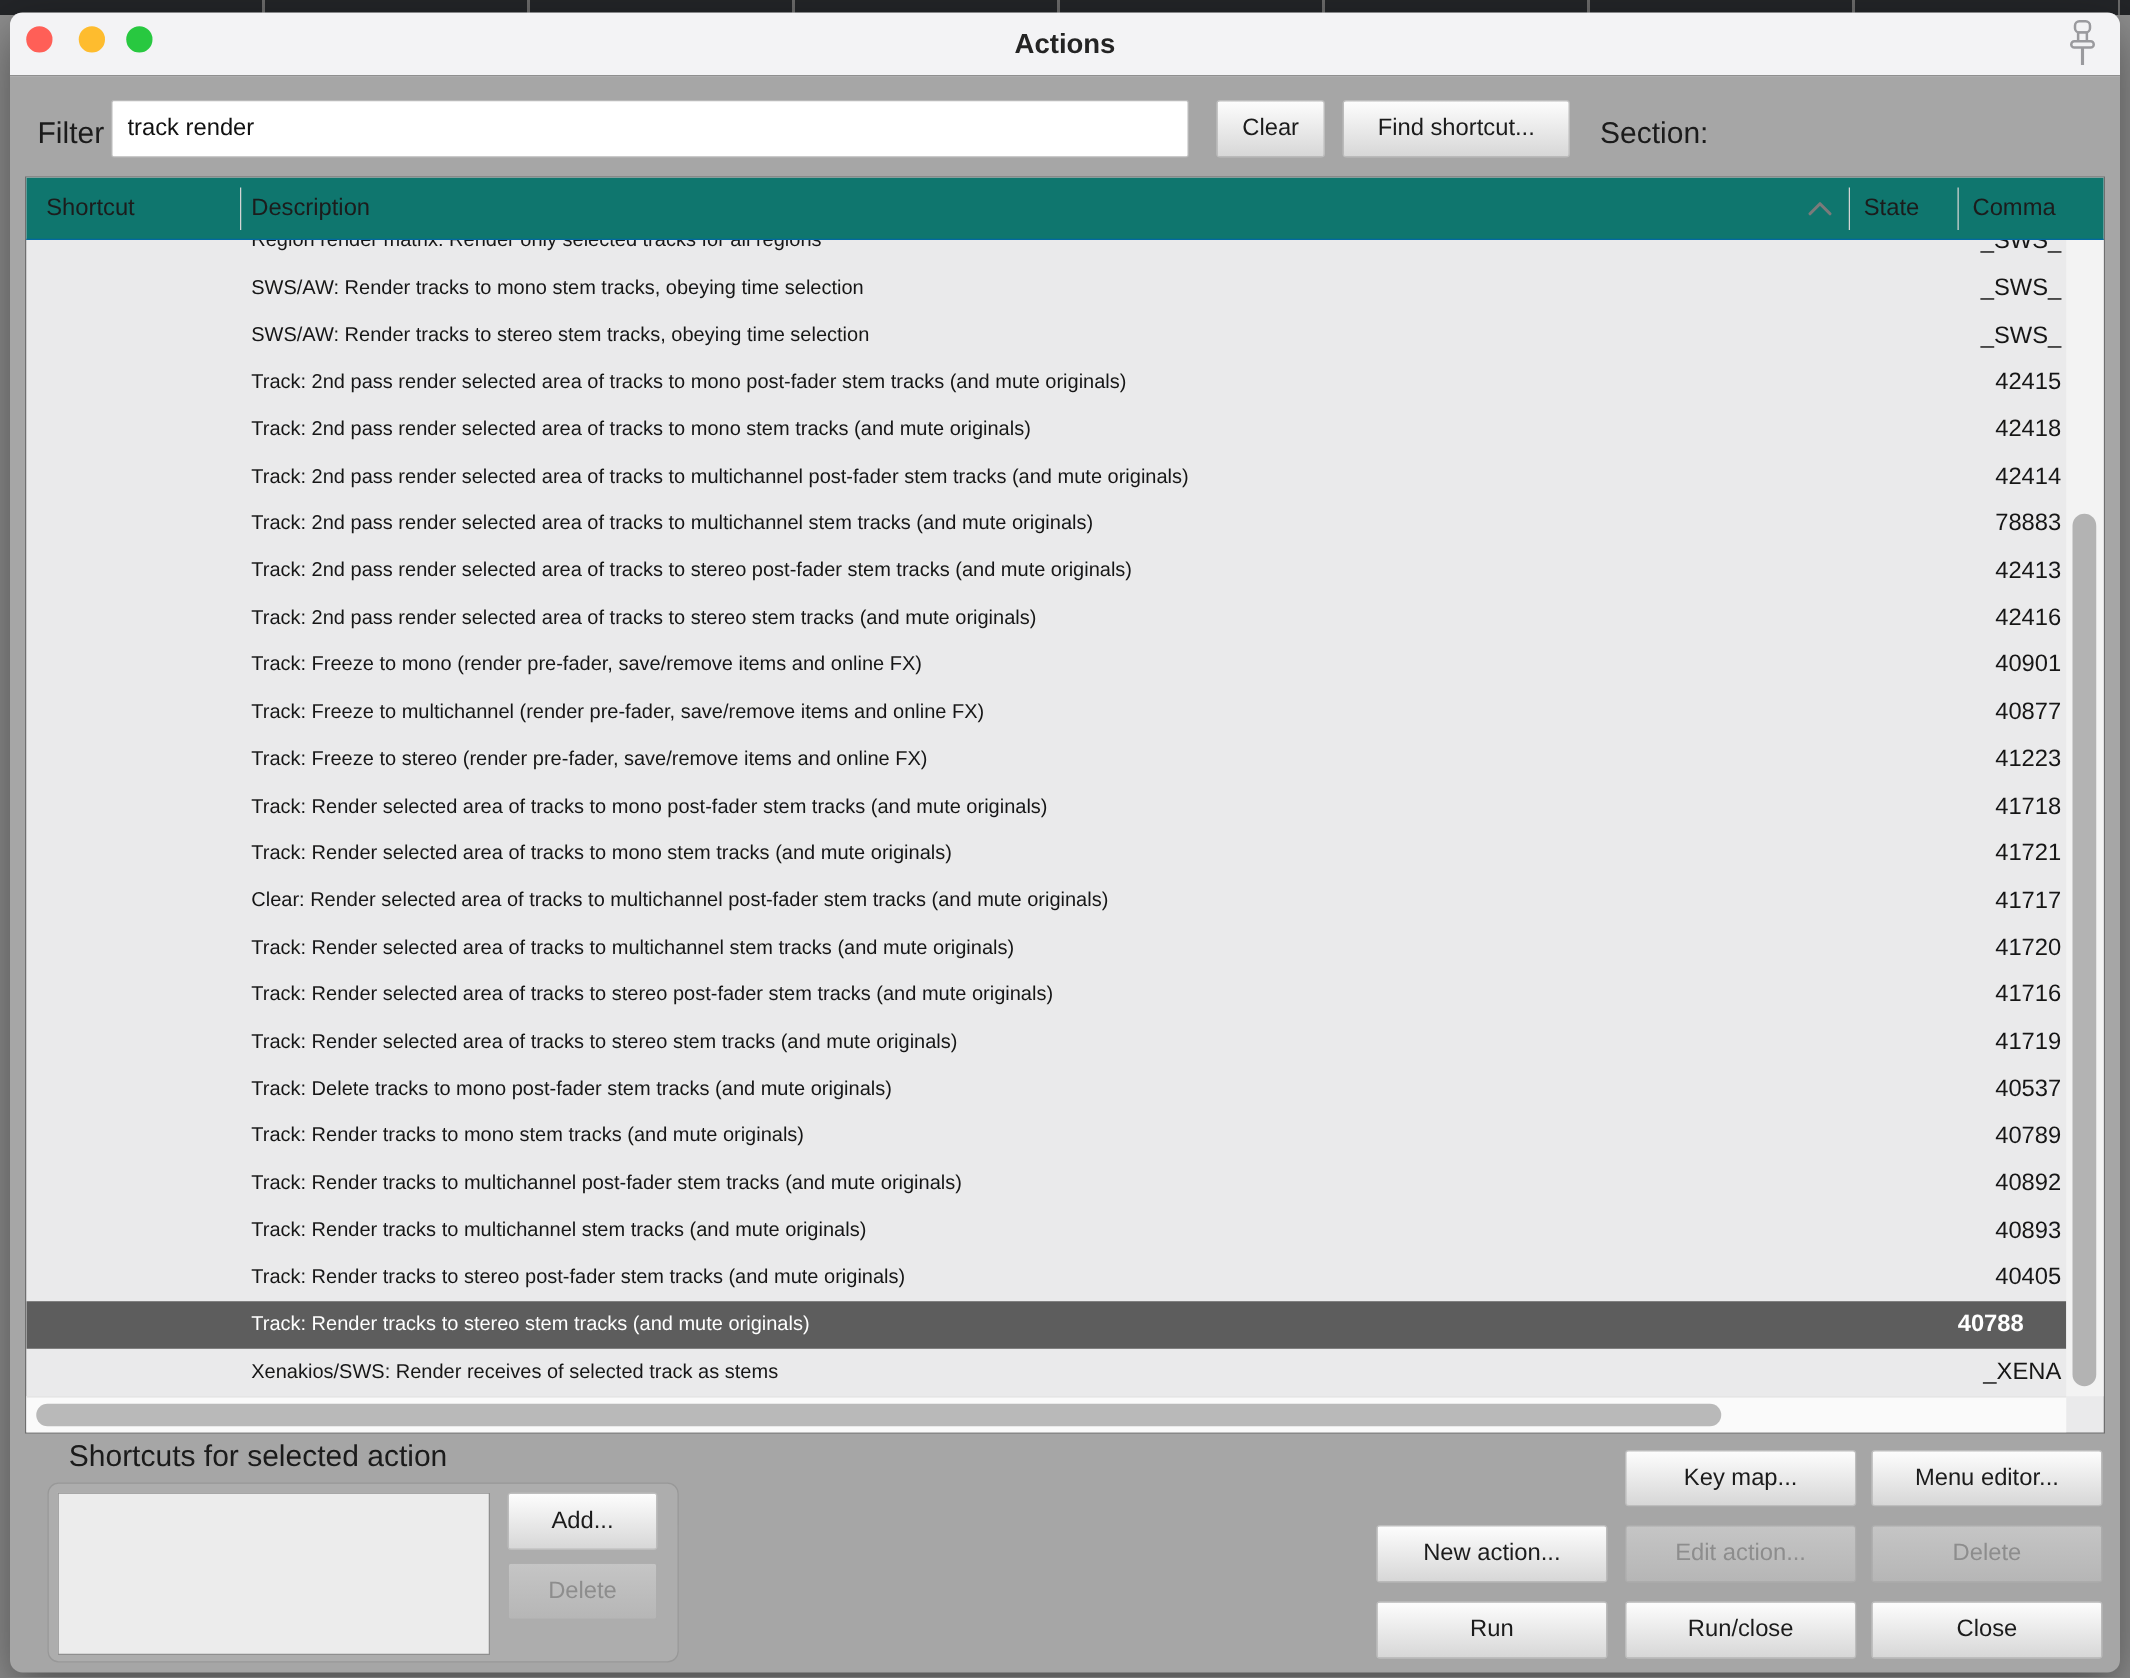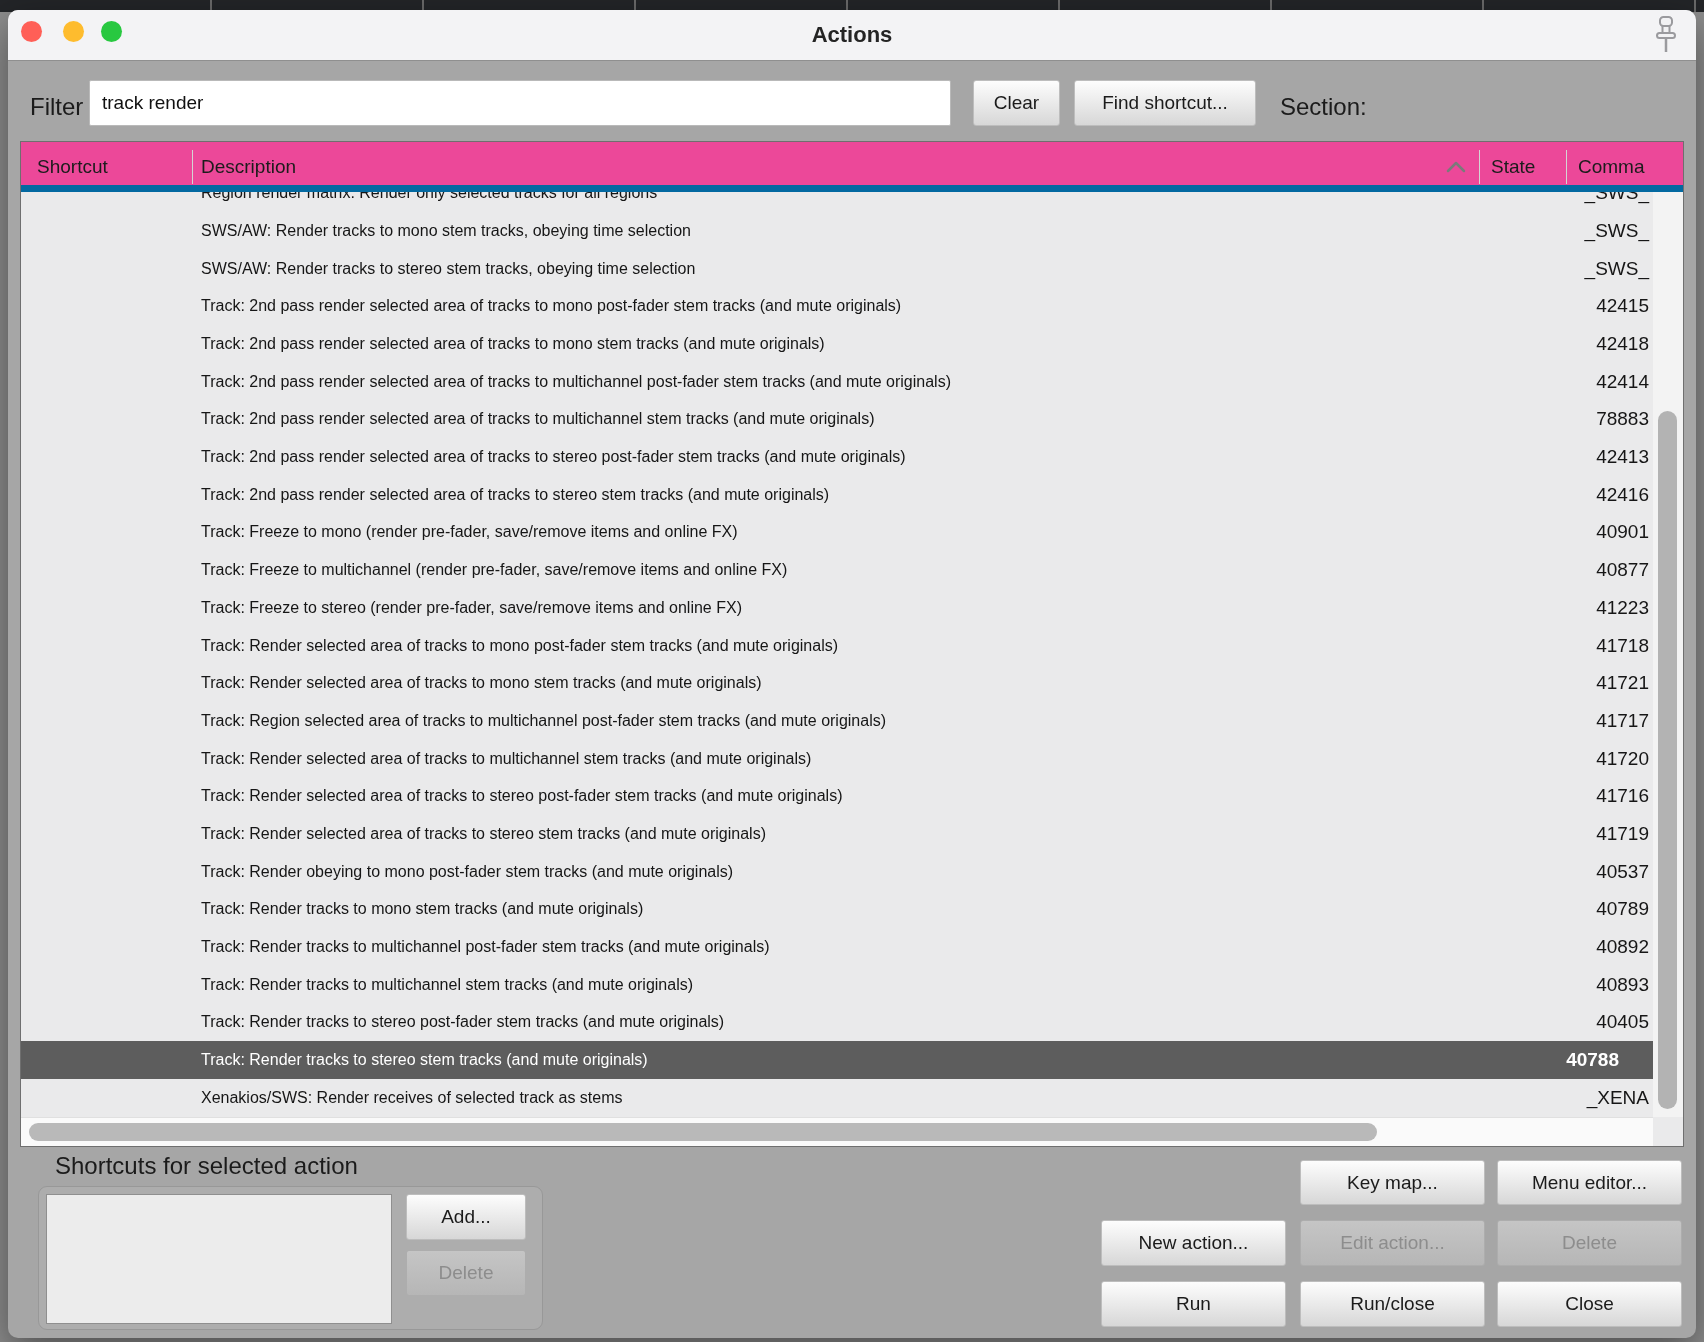--- a/index.html
+++ b/index.html
@@ -30,22 +30,22 @@
        font-size:19px;color:#1b1b1b;box-sizing:border-box;cursor:default;}
   .btn.disabled{background:linear-gradient(#c5c5c5,#b6b6b6);color:#8d8d8d;border-color:#adadad;}
   .select{position:absolute;left:1364px;top:75px;width:304px;height:40px;
           background:linear-gradient(#fefefe,#dedede);border:1px solid #bdbdbd;border-radius:5px;
           box-sizing:border-box;display:flex;align-items:center;font-size:19px;color:#111;
           padding-left:12px;}
   .select .chev{position:absolute;right:8px;top:4px;}
   
   .table{position:absolute;left:12px;top:131px;width:1664px;height:1006px;background:#eaeaeb;
          border:1px solid #6f6f6f;box-sizing:border-box;overflow:hidden;}
-  .thead{position:absolute;left:0;top:0;width:100%;height:50px;background:#ec4899;
-         border-bottom:7px solid #0369a1;box-sizing:border-box;}
+  .thead{position:absolute;left:0;top:0;width:100%;height:50px;background:#0f766e;
+         border-bottom:1px solid #0369a1;box-sizing:border-box;}
   .th{position:absolute;top:14px;font-size:19px;color:#1c1c1c;}
   .vsep{position:absolute;top:8px;height:34px;width:1px;background:#d4d4d4;}
   .rows{position:absolute;left:0;top:50px;width:100%;height:925px;overflow:hidden;}
   .row{position:relative;height:37.7px;width:100%;display:flex;align-items:center;
        white-space:nowrap;overflow:hidden;}
   .row.clipped{margin-top:-17.6px;}
   .row .desc{padding-left:180px;font-size:16px;color:#161616;}
   .row .cmd{position:absolute;right:34px;font-size:19px;color:#161616;}
   .row.selected{background:#5d5d5d;width:1632px;}
   .row.selected .desc{color:#ffffff;}
@@ -161,37 +161,37 @@
           </div>
           <div class="row">
             <span class="desc">Track: Render selected area of tracks to mono post-fader stem tracks (and mute originals)</span>
             <span class="cmd">41718</span>
           </div>
           <div class="row">
             <span class="desc">Track: Render selected area of tracks to mono stem tracks (and mute originals)</span>
             <span class="cmd">41721</span>
           </div>
           <div class="row">
-            <span class="desc">Track: Region selected area of tracks to multichannel post-fader stem tracks (and mute originals)</span>
+            <span class="desc">Clear: Render selected area of tracks to multichannel post-fader stem tracks (and mute originals)</span>
             <span class="cmd">41717</span>
           </div>
           <div class="row">
             <span class="desc">Track: Render selected area of tracks to multichannel stem tracks (and mute originals)</span>
             <span class="cmd">41720</span>
           </div>
           <div class="row">
             <span class="desc">Track: Render selected area of tracks to stereo post-fader stem tracks (and mute originals)</span>
             <span class="cmd">41716</span>
           </div>
           <div class="row">
             <span class="desc">Track: Render selected area of tracks to stereo stem tracks (and mute originals)</span>
             <span class="cmd">41719</span>
           </div>
           <div class="row">
-            <span class="desc">Track: Render obeying to mono post-fader stem tracks (and mute originals)</span>
+            <span class="desc">Track: Delete tracks to mono post-fader stem tracks (and mute originals)</span>
             <span class="cmd">40537</span>
           </div>
           <div class="row">
             <span class="desc">Track: Render tracks to mono stem tracks (and mute originals)</span>
             <span class="cmd">40789</span>
           </div>
           <div class="row">
             <span class="desc">Track: Render tracks to multichannel post-fader stem tracks (and mute originals)</span>
             <span class="cmd">40892</span>
           </div>

